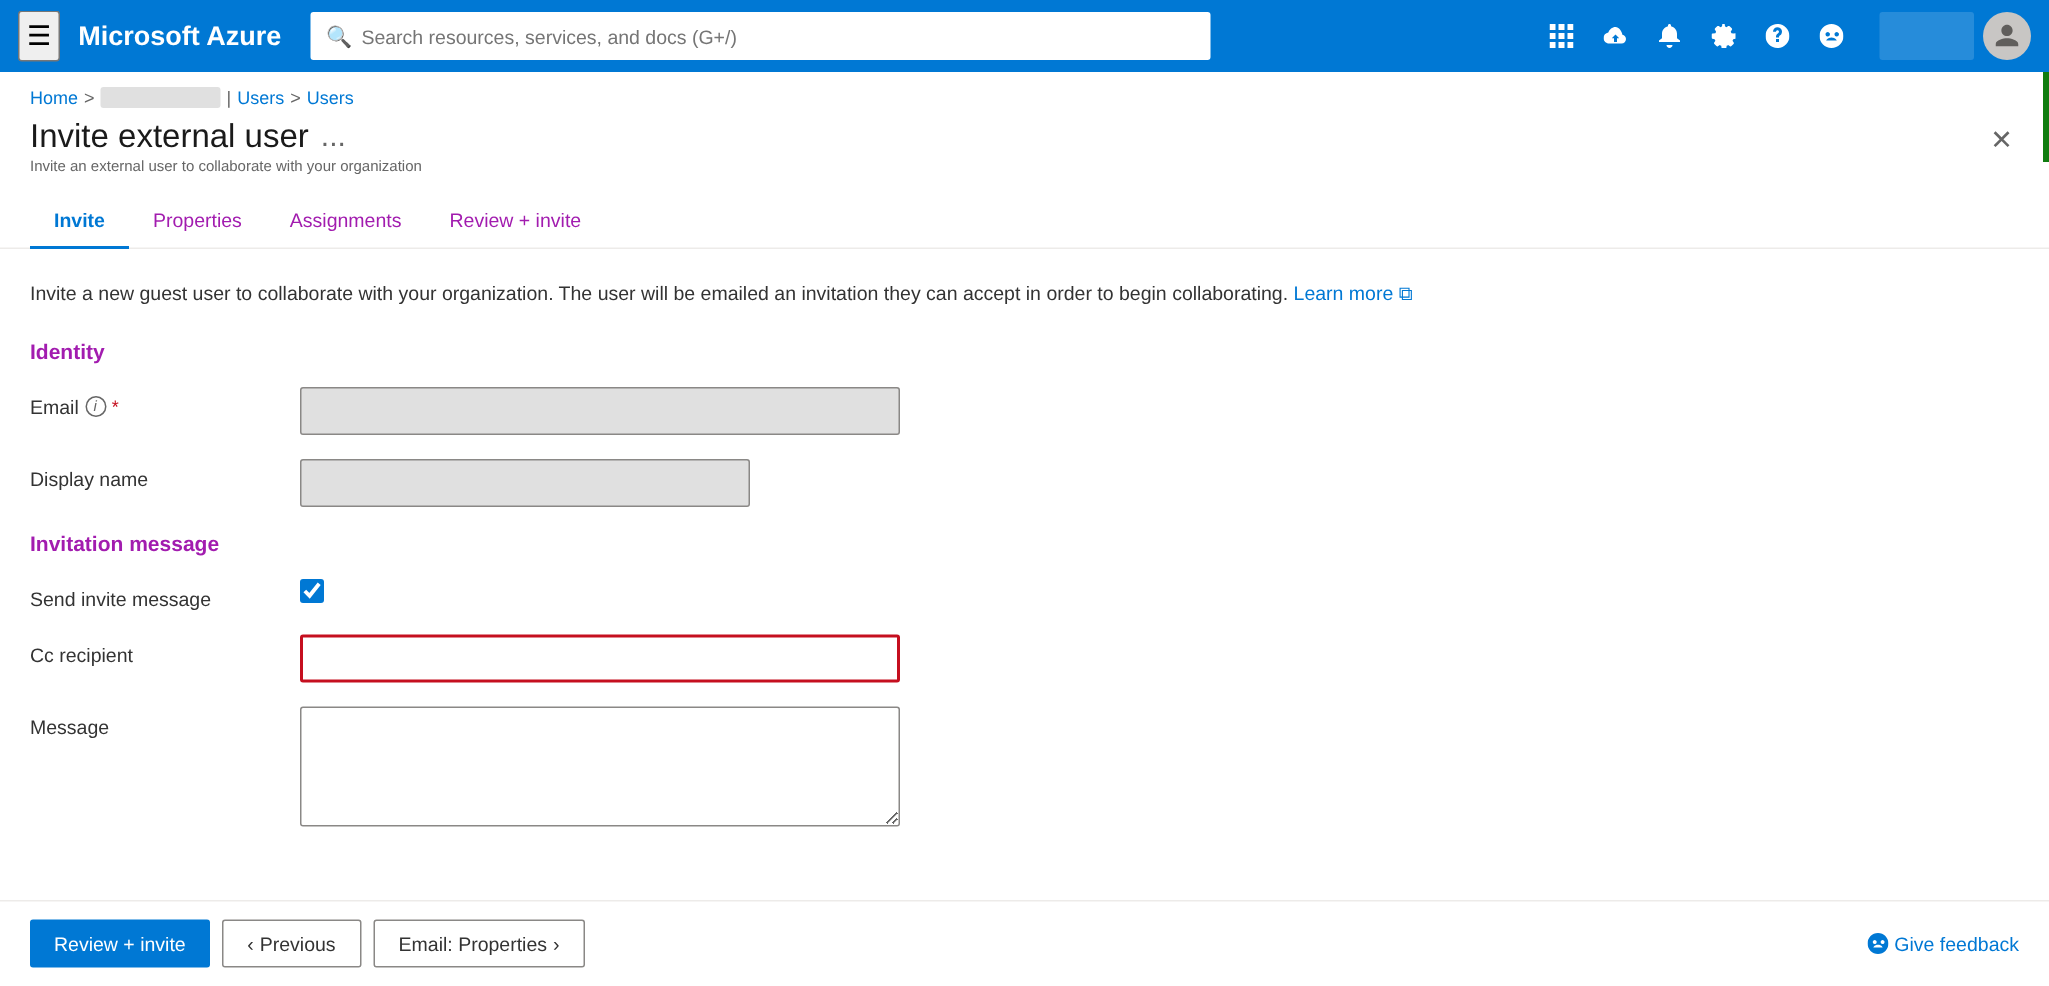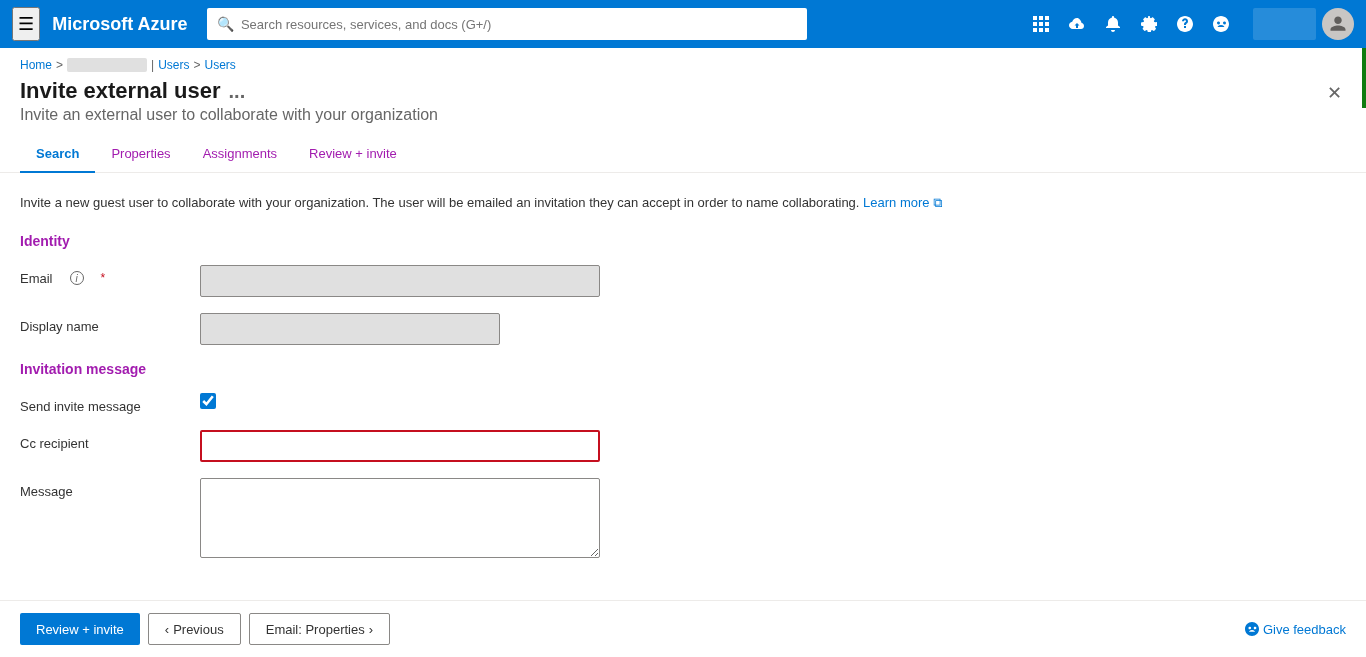--- a/index.html
+++ b/index.html
@@ -106,28 +106,28 @@
     .page-header {
       padding: 0 20px 12px;
       display: flex;
       align-items: flex-start;
       gap: 10px;
       position: relative;
     }
     .page-title-area { flex: 1; }
     .page-title {
       font-size: 22px;
-      font-weight: 700;
+      font-weight: 400;
       color: #1a1a1a;
       display: flex;
       align-items: center;
       gap: 8px;
     }
     .page-title-dots { font-size: 20px; color: #666; cursor: pointer; }
-    .page-subtitle { font-size: 16px; color: #666; margin-top: 2px; }
+    .page-subtitle { font-size: 10px; color: #666; margin-top: 2px; }
     .close-btn {
       position: absolute; right: 20px; top: 0;
       background: none; border: none; cursor: pointer;
       font-size: 18px; color: #666; padding: 4px;
     }
 
     
     .tabs {
       display: flex;
       border-bottom: 1px solid #edebe9;
@@ -174,21 +174,21 @@
       margin-bottom: 16px;
       gap: 20px;
     }
     .form-label {
       min-width: 160px;
       font-size: 13px;
       color: #333;
       padding-top: 6px;
       display: flex;
       align-items: center;
-      gap: 17px;
+      gap: 4px;
     }
     .required-star { color: #c50f1f; font-size: 12px; }
     .info-icon {
       width: 14px; height: 14px;
       border-radius: 50%;
       border: 1px solid #666;
       display: inline-flex; align-items: center; justify-content: center;
       font-size: 10px; color: #666; font-style: italic;
       cursor: help;
     }
@@ -393,30 +393,30 @@
       <div class="page-title">
         <span>Invite external user</span>
         <span class="page-title-dots">...</span>
       </div>
       <div class="page-subtitle">Invite an external user to collaborate with your organization</div>
     </div>
     <button class="close-btn">✕</button>
   </div>
 
   <div class="tabs">
-    <div class="tab active">Search</div>
+    <div class="tab active">Invite</div>
     <div class="tab">Properties</div>
     <div class="tab">Assignments</div>
     <div class="tab">Review + invite</div>
   </div>
 
   <div class="form-area">
 
     <p class="info-text">
-      <span>Invite a new guest user to collaborate with your organization. The user will be emailed an invitation they can accept in order to name collaborating.</span>
+      <span>Invite a new guest user to collaborate with your organization. The user will be emailed an invitation they can accept in order to begin collaborating.</span>
       <a href="#"> <span>Learn more</span> ⧉</a>
     </p>
 
     <div class="section-title">Identity</div>
 
     <div class="form-row">
       <div class="form-label">
         <span>Email</span>
         <span class="info-icon">i</span>
         <span class="required-star">*</span>

